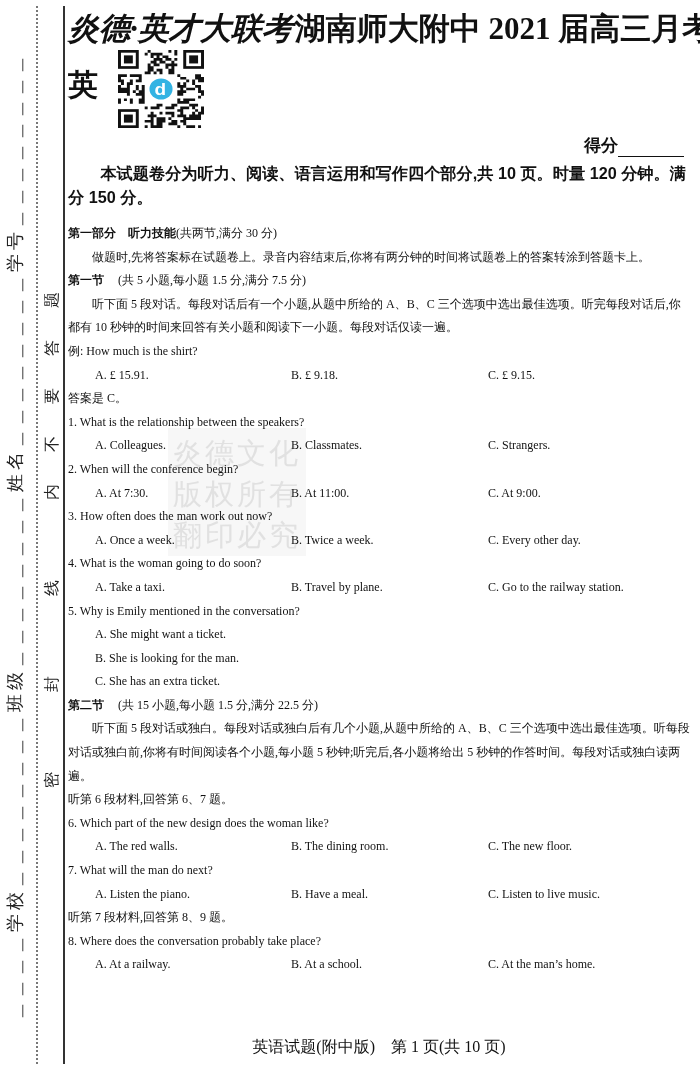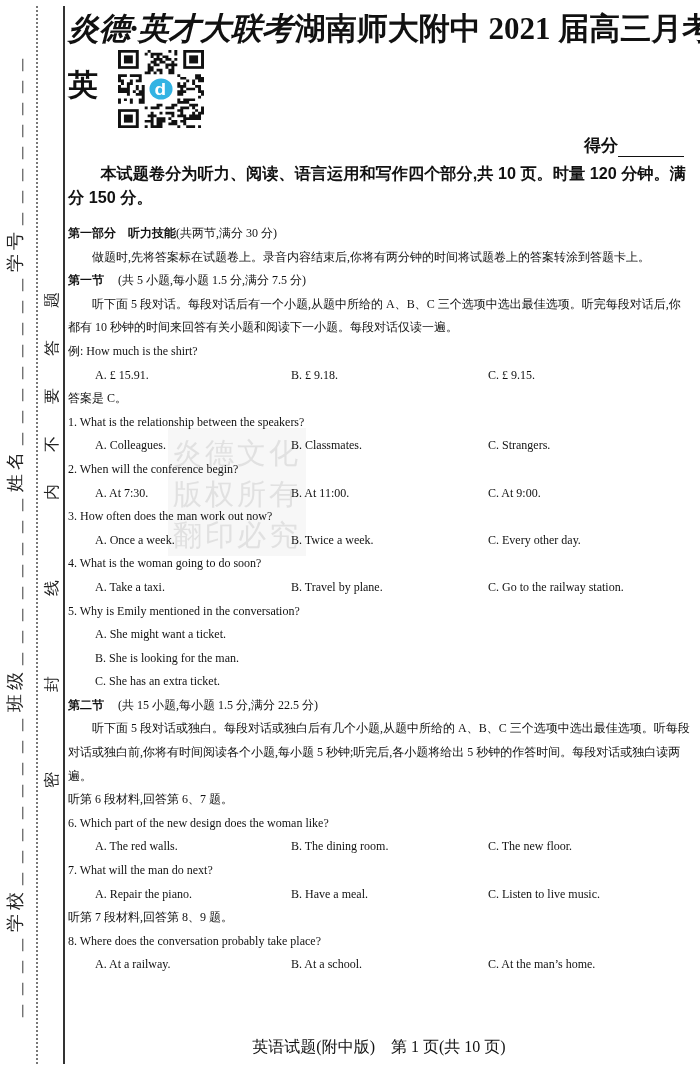--- a/index.html
+++ b/index.html
@@ -153,21 +153,21 @@
 
       <div>6. Which part of the new design does the woman like?</div>
       <div class="opts">
         <span class="opt1">A. The red walls.</span>
         <span class="opt2">B. The dining room.</span>
         <span class="opt3">C. The new floor.</span>
       </div>
 
       <div>7. What will the man do next?</div>
       <div class="opts">
-        <span class="opt1">A. Repair the piano.</span>
+        <span class="opt1">A. Listen the piano.</span>
         <span class="opt2">B. Have a meal.</span>
         <span class="opt3">C. Listen to live music.</span>
       </div>
 
       <div>听第 7 段材料,回答第 8、9 题。</div>
 
       <div>8. Where does the conversation probably take place?</div>
       <div class="opts">
         <span class="opt1">A. At a railway.</span>
         <span class="opt2">B. At a school.</span>

